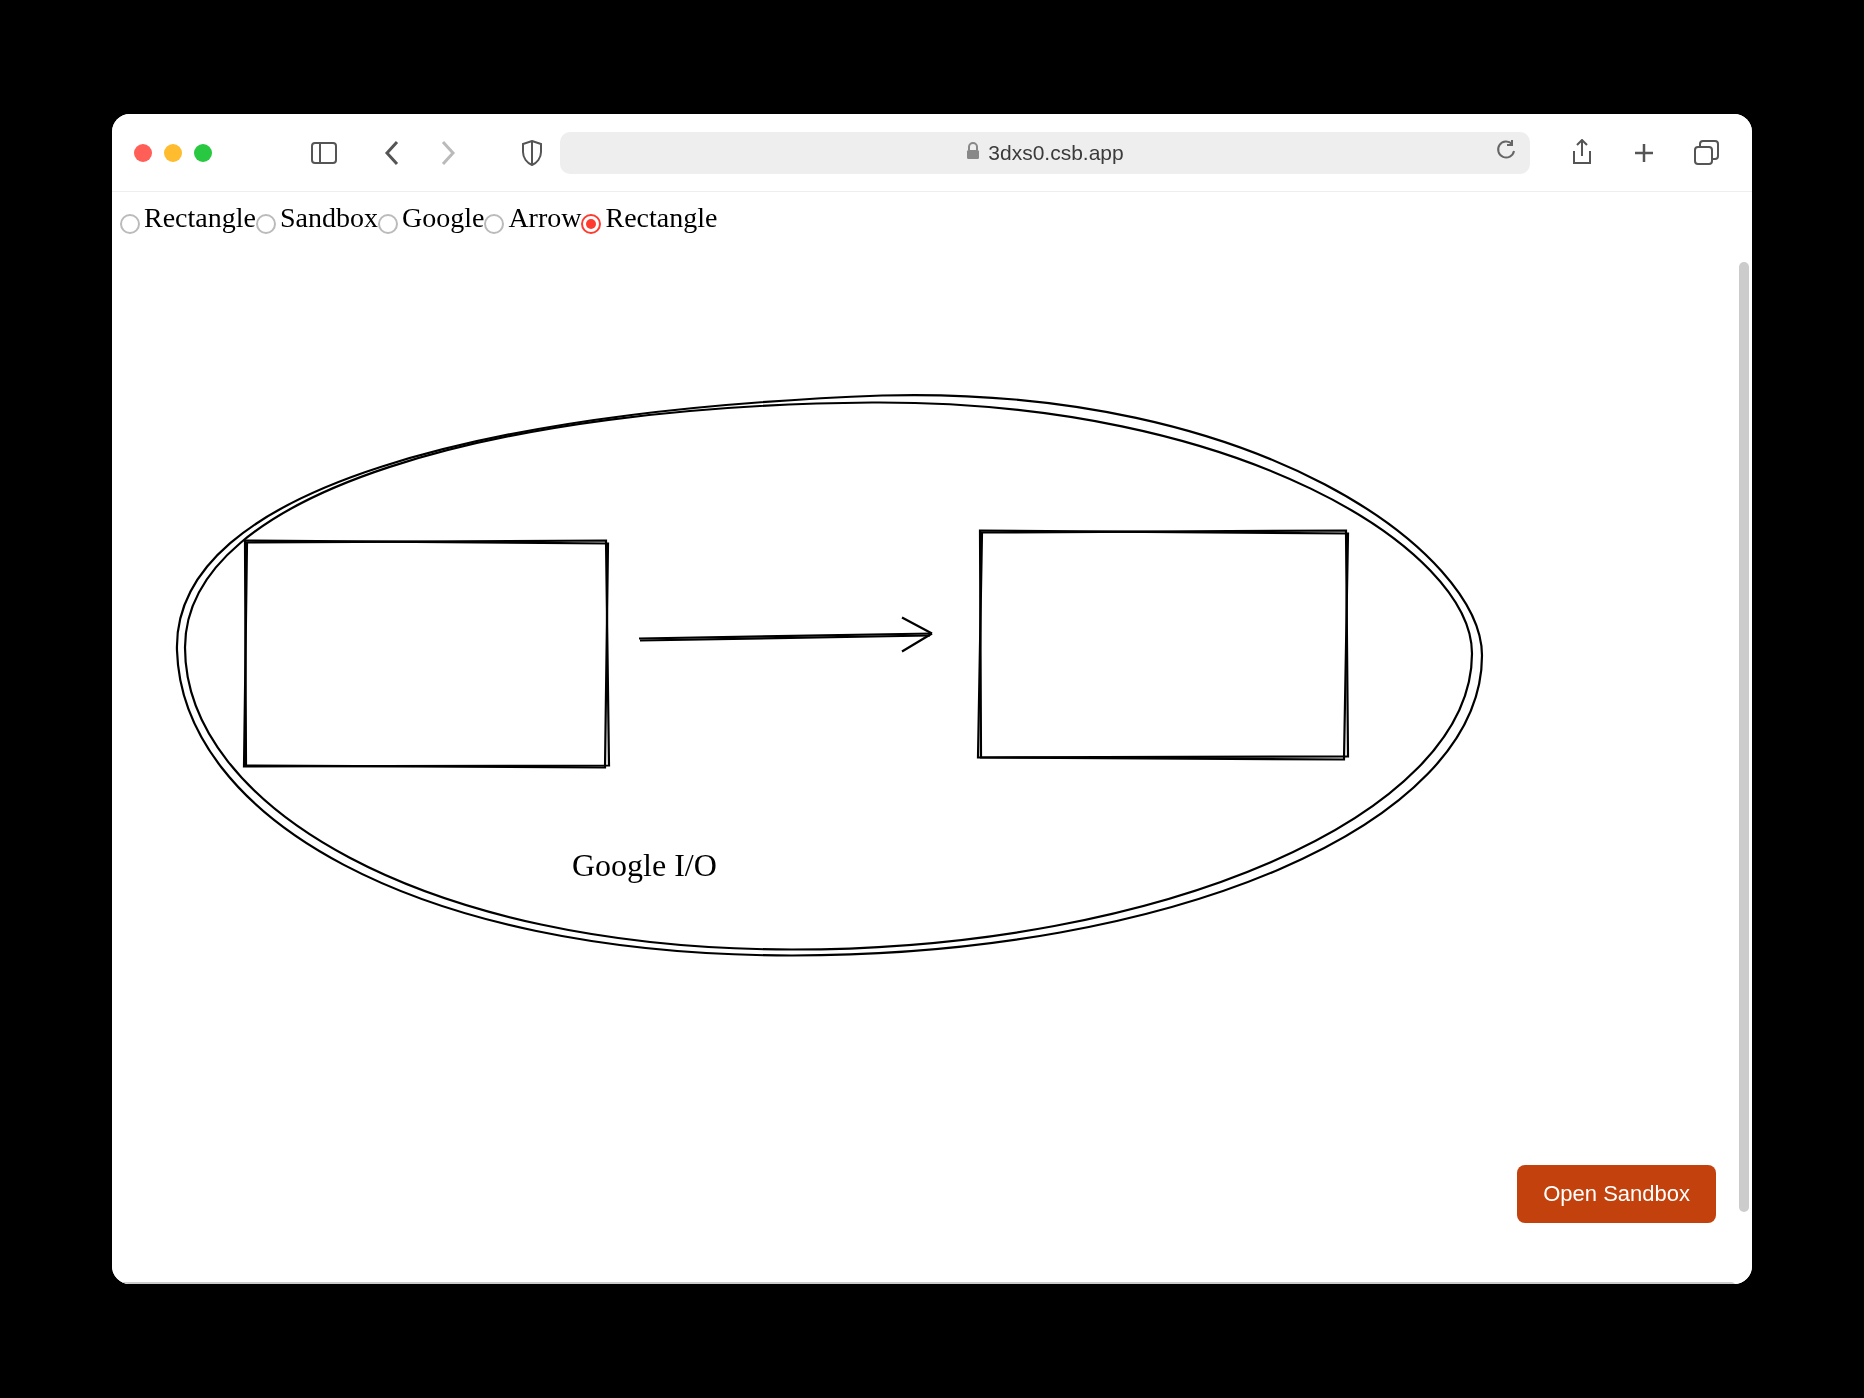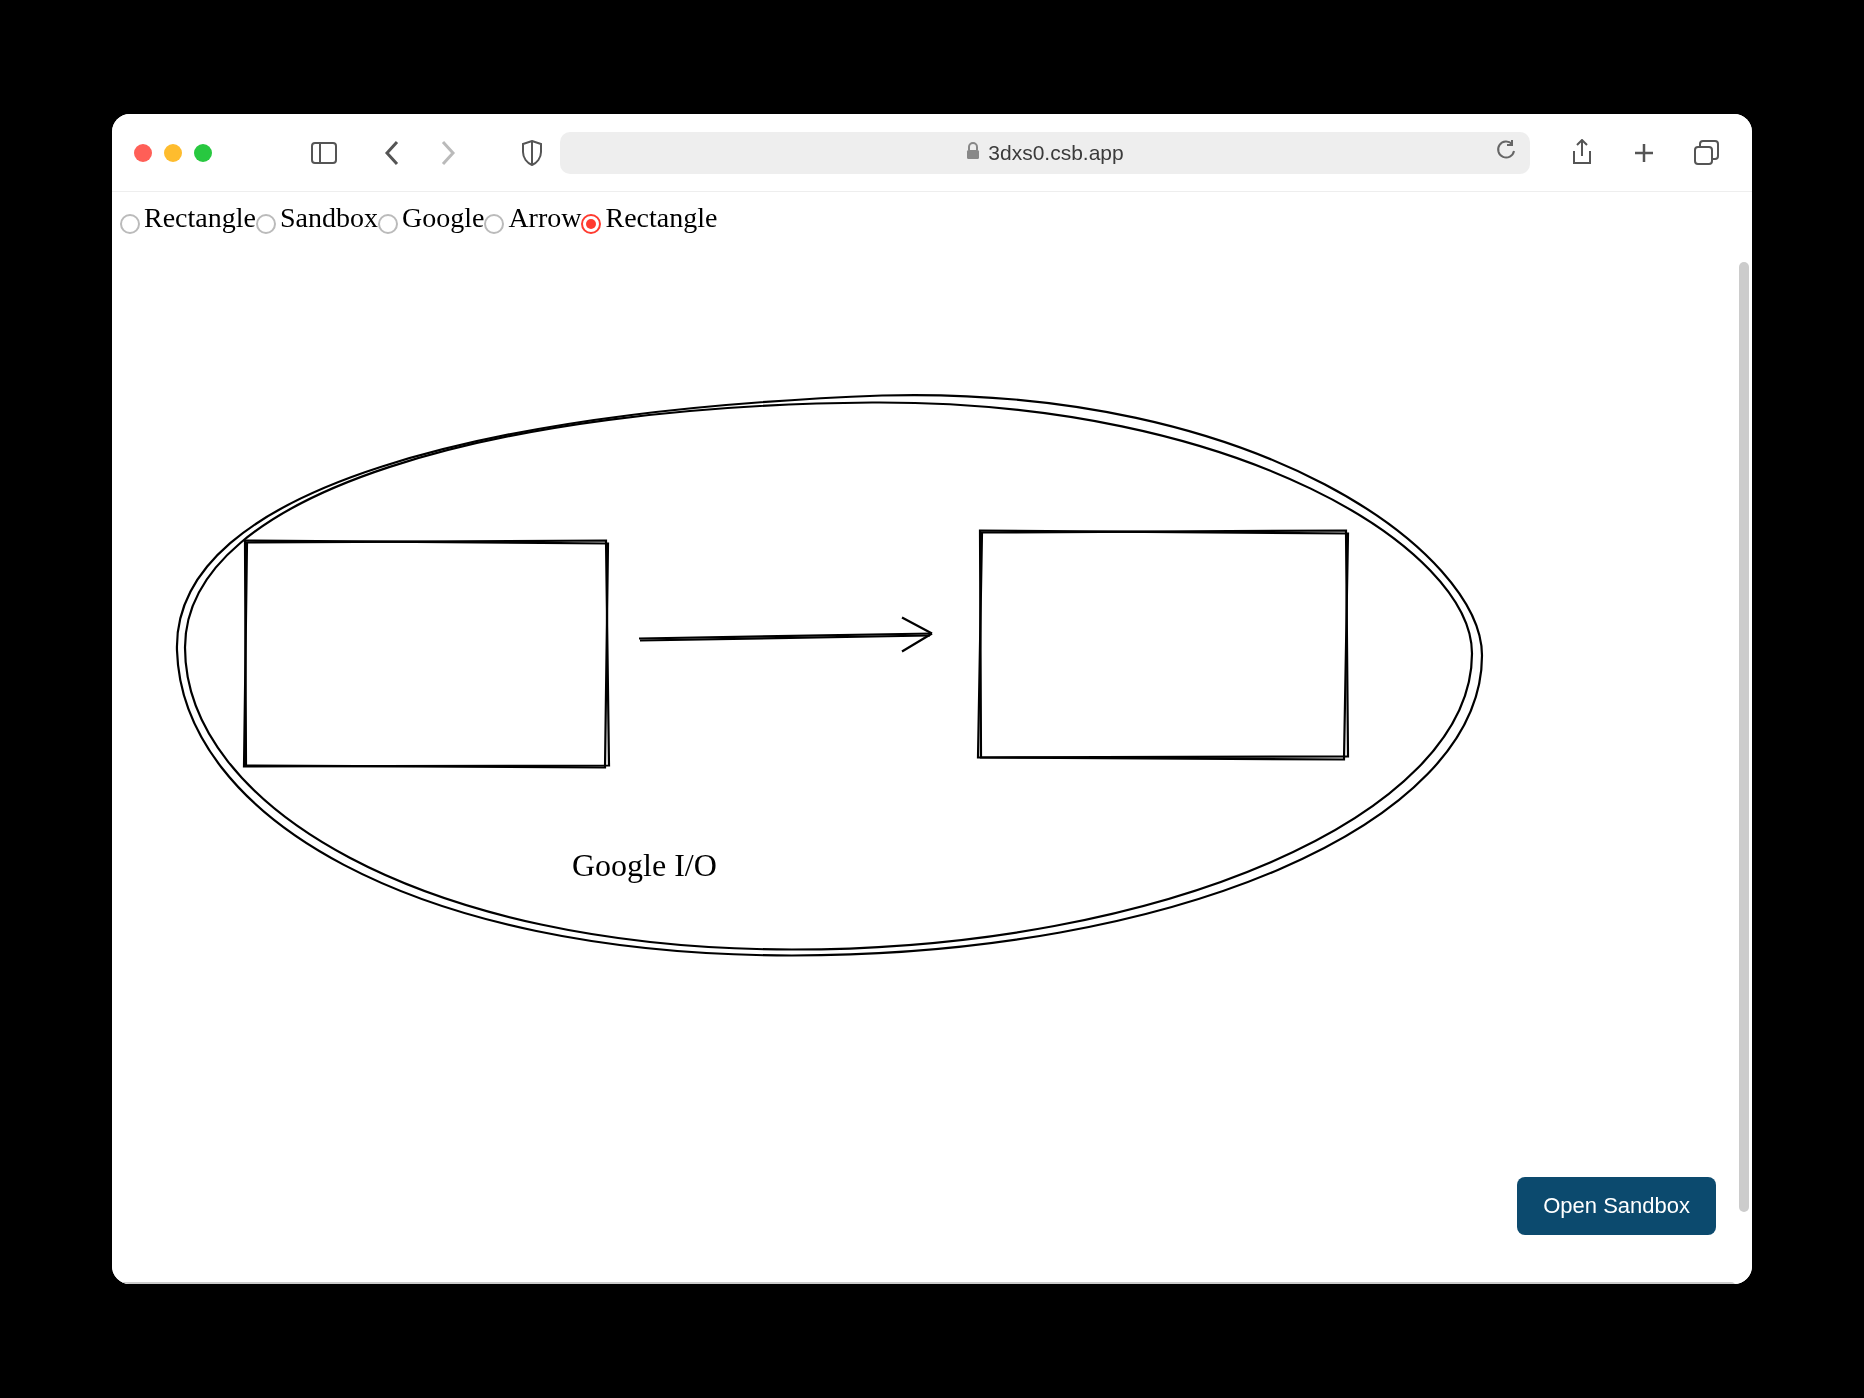--- a/index.html
+++ b/index.html
@@ -150,22 +150,22 @@
       height: 100%;
     }
     .sketch-text {
       font-family: 'Comic Sans MS', 'Segoe Script', cursive;
       font-size: 32px;
       fill: #000;
     }
     .open-sandbox {
       position: absolute;
       right: 36px;
-      bottom: 60px;
-      background: #0c4a6e;
+      bottom: 72px;
+      background: #c2410c;
       color: #fff;
       border: none;
       border-radius: 8px;
       padding: 16px 26px;
       font-size: 22px;
       cursor: pointer;
     }
     .scrollbar-v {
       position: absolute;
       right: 3px;

